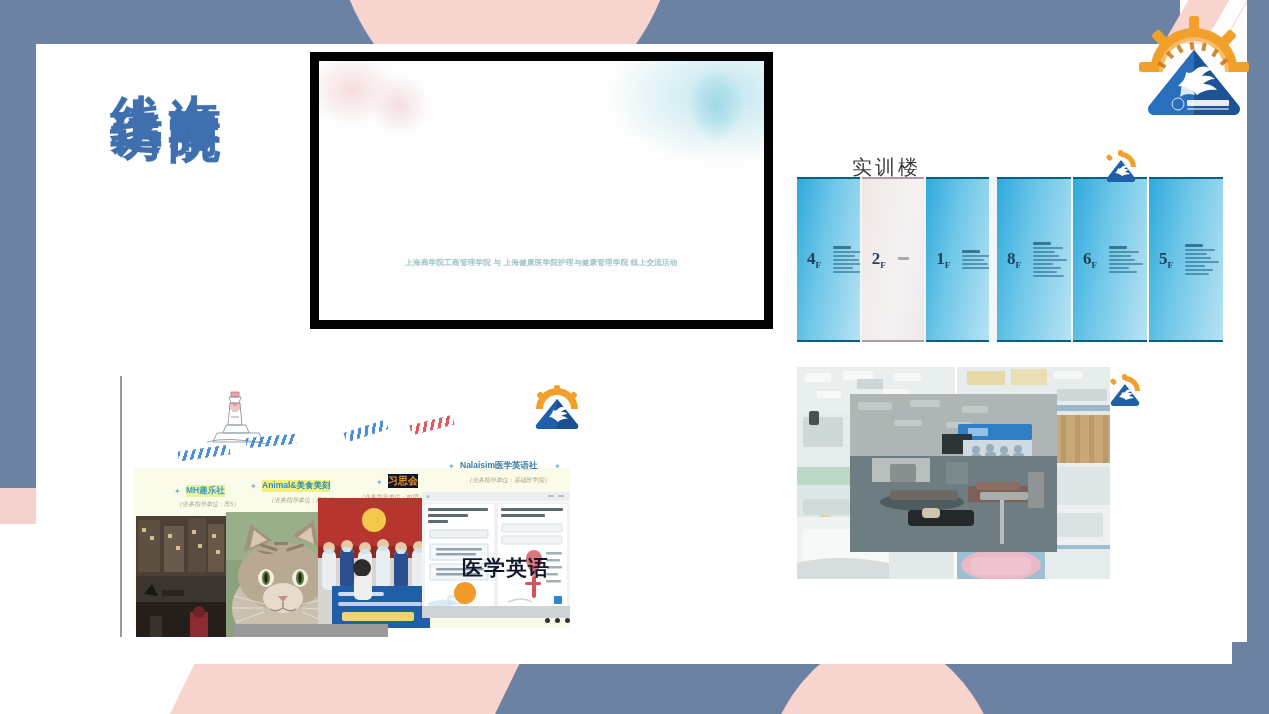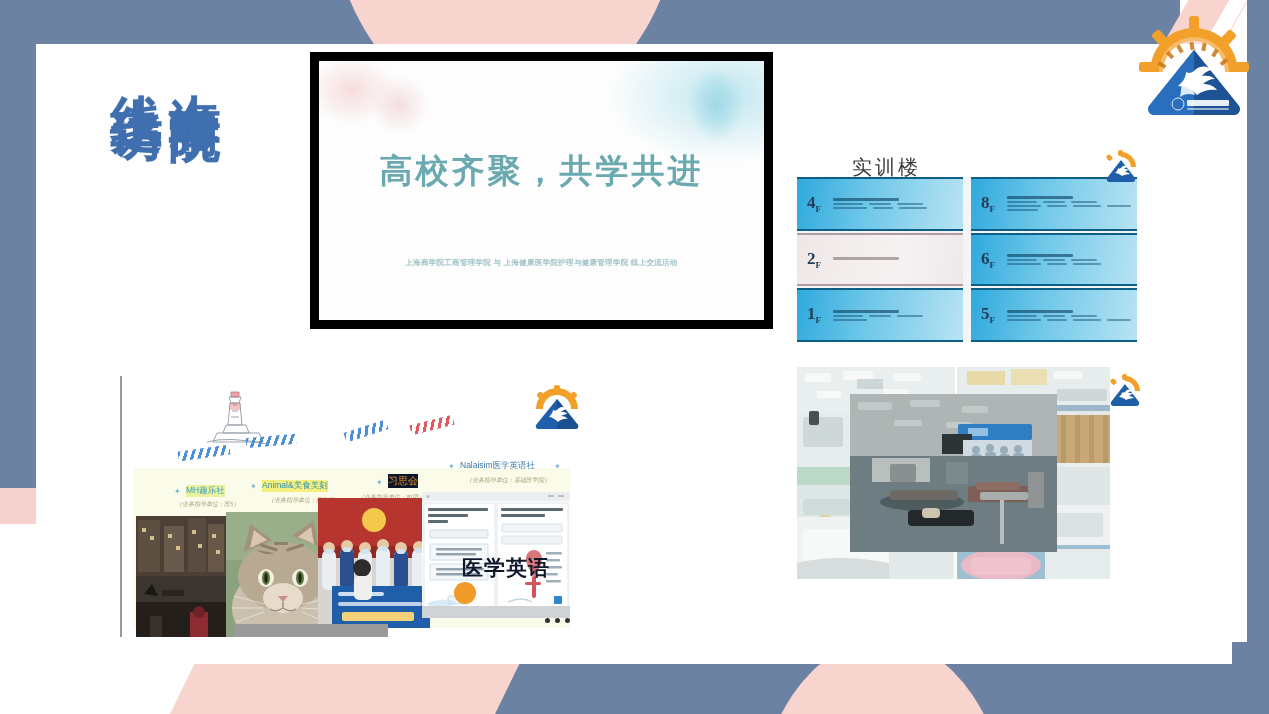--- a/index.html
+++ b/index.html
@@ -52,21 +52,21 @@
   
   .logo{position:absolute;right:16px;top:14px;width:118px;height:112px;}
 
   
   .photo{position:absolute;overflow:hidden;}
 
   
   .dir-title{position:absolute;left:852px;top:154px;font-size:20px;color:#3b3b3b;letter-spacing:3px;
              font-family:"DejaVu Serif","Liberation Serif",serif;}
   .dir-wrap{position:absolute;left:797px;top:177px;width:340px;height:165px;display:flex;gap:8px;background:#f3f6f8;}
-  .dir-col{flex:1;display:flex;flex-direction:column;gap:2px;border-radius:25px;}
+  .dir-col{flex:1;display:flex;gap:2px;border-radius:25px;}
   .dir-row{flex:1;display:flex;align-items:center;
            background:linear-gradient(100deg,#2fa9dd 0%,#6ec7e8 42%,#b8e3f3 100%);
            border-top:2px solid #0d5f86;border-bottom:2px solid #0d5f86;position:relative;overflow:hidden;}
   .dir-row.pale{background:linear-gradient(100deg,#efe7e7 0%,#f6f2f2 60%,#eee8ea 100%);border-top-color:#b09ba0;border-bottom-color:#b09ba0;}
   .dir-floor{width:34px;text-align:center;color:#23405a;font-size:17px;font-weight:700;font-family:"Liberation Serif",serif;flex:none;}
   .dir-floor sub{font-size:9px;}
   .dir-body{flex:1;padding:3px 4px 3px 2px;}
   .dir-head{height:3px;width:52%;background:rgba(11,63,96,.62);margin-bottom:2px;border-radius:1px;}
   .dir-head.pale{background:rgba(90,70,75,.45);}
   .dir-lines{display:flex;flex-wrap:wrap;gap:2px 6px;}
@@ -74,21 +74,21 @@
 
   .mini-logo{position:absolute;width:34px;height:34px;}
 
   
   .collage{position:absolute;left:120px;top:376px;width:466px;height:261px;background:#ffffff;
            border-left:2px solid #9a9a9a;overflow:hidden;}
   .collage .sheet{position:absolute;left:12px;top:92px;width:436px;height:160px;background:#fbfbe9;}
   .collage .lighthouse{position:absolute;left:85px;top:10px;width:60px;height:62px;}
   .dash{position:absolute;height:10px;background:repeating-linear-gradient(115deg,#4b8fd4 0 3px,transparent 3px 7px);}
   .dash.red{background:repeating-linear-gradient(115deg,#e0575f 0 3px,transparent 3px 7px);}
-  .club-lbl{position:absolute;font-size:8.5px;font-weight:400;white-space:nowrap;}
+  .club-lbl{position:absolute;font-size:8.5px;font-weight:700;white-space:nowrap;}
   .club-sub{position:absolute;font-size:6px;color:#a9a07e;white-space:nowrap;font-style:italic;}
   .star{position:absolute;color:#63b9d8;font-size:8px;}
   .dots{position:absolute;right:18px;bottom:14px;display:flex;gap:5px;}
   .dots i{width:5px;height:5px;border-radius:50%;background:#333;display:block;}
 
   .phbox{position:absolute;overflow:hidden;}
   .capt{position:absolute;color:#0f172a;font-weight:700;font-family:"DejaVu Serif","Liberation Serif",serif;}
 </style>
 </head>
 <body>
@@ -116,21 +116,20 @@
     <div class="vcol a">上海商学院</div>
     <div class="vcol b">线上走访</div>
   </div>
 
   <div class="screen">
     <div class="slide">
       <div class="wash1"></div>
       <div class="wash2"></div>
       <div class="wash3"></div>
       <div class="wash4"></div>
-      <div class="slide-title">高校齐聚，共学共进</div>
       <div class="slide-sub">上海商学院工商管理学院 与 上海健康医学院护理与健康管理学院 线上交流活动</div>
     </div>
   </div>
 
   <div class="logo">
     <svg viewBox="0 0 118 112" width="118" height="112">
       <g>
         <path d="M59 14 a44 44 0 0 1 44 44 h-13 a31 31 0 0 0 -31 -31 a31 31 0 0 0 -31 31 h-13 a44 44 0 0 1 44 -44z" fill="#f2a02a"></path>
         <rect x="54" y="2" width="10" height="17" rx="3" fill="#f2a02a"></rect>
         <rect x="20" y="16" width="10" height="17" rx="3" fill="#f2a02a" transform="rotate(-42 25 24)"></rect>

